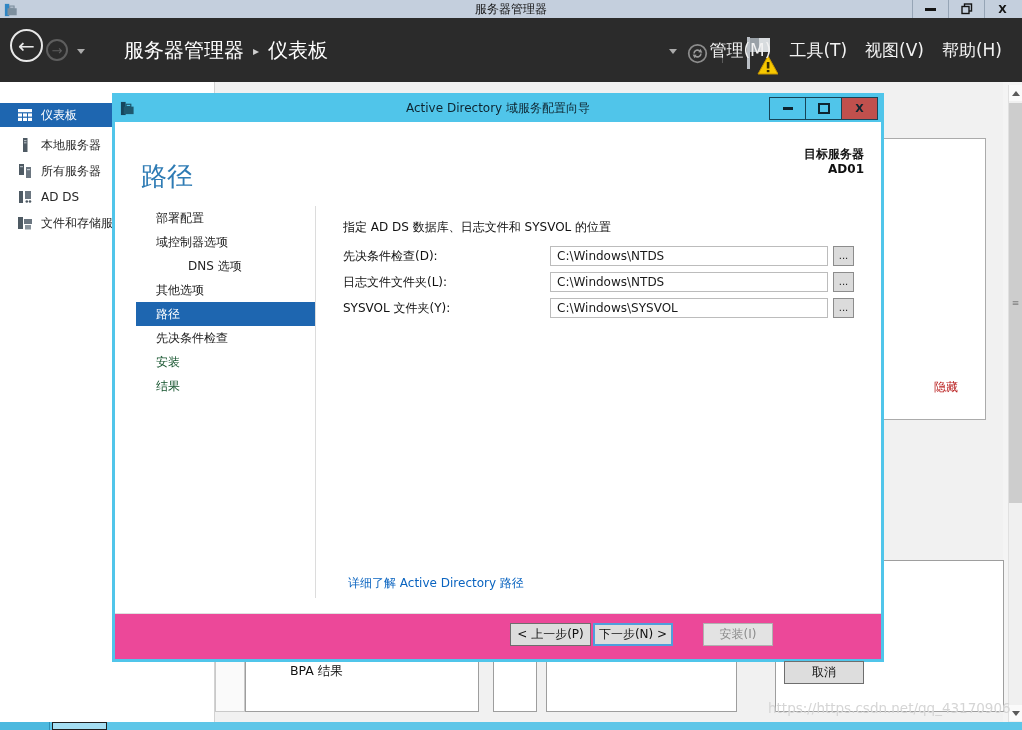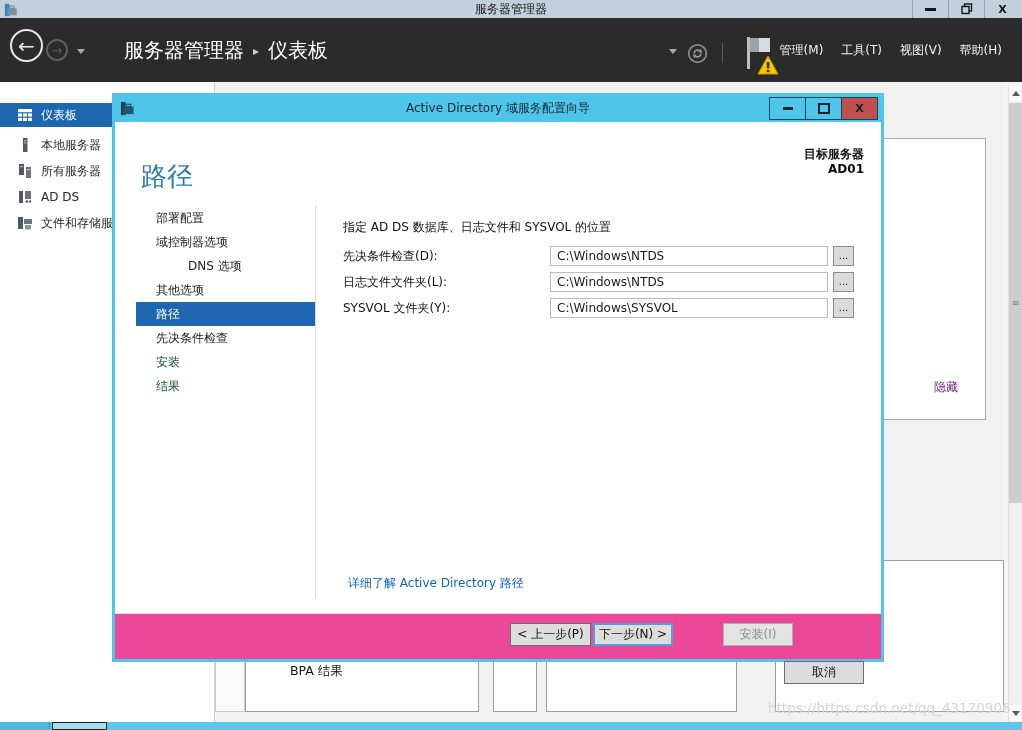--- a/index.html
+++ b/index.html
@@ -20,32 +20,32 @@
   .nav-forward{position:absolute;left:46px;top:21px;width:22px;height:22px;border:2px solid #5E5E5E;border-radius:50%;
     color:#5E5E5E;font-size:13px;line-height:19px;text-align:center;box-sizing:border-box;}
   .caret{width:0;height:0;border-left:4px solid transparent;border-right:4px solid transparent;border-top:5px solid #ABABAB;}
   .nav-caret-hist{position:absolute;left:77px;top:31px;}
   .breadcrumb{position:absolute;left:124px;top:0;height:64px;line-height:64px;font-size:20px;color:#FFFFFF;white-space:nowrap;}
   .crumb-sep{display:inline-block;margin:0 9px;font-size:12px;color:#CFCFCF;vertical-align:2px;}
   .nav-caret-rt{position:absolute;left:669px;top:31px;}
   .refresh-button{position:absolute;left:687px;top:25px;width:21px;height:21px;}
   .nav-sep{position:absolute;left:722px;top:25px;width:1px;height:20px;background:#5C5C5C;}
   .flag-button{position:absolute;left:744px;top:17px;width:34px;height:40px;}
-  .menubar{position:absolute;right:20px;top:0;height:64px;display:flex;gap:18px;align-items:center;font-size:12px;color:#F2F2F2;}
+  .menubar{position:absolute;right:20px;top:0;height:64px;display:flex;gap:18px;align-items:center;font-size:17px;color:#F2F2F2;}
   .menu-item{cursor:default;white-space:nowrap;}
   
   .sidebar{position:absolute;left:0;top:82px;width:215px;height:640px;background:#FFFFFF;border-right:1px solid #D2D2D2;box-sizing:border-box;z-index:1;}
   .side-item{position:absolute;left:0;width:214px;height:24px;display:flex;align-items:center;font-size:12px;color:#262626;white-space:nowrap;overflow:hidden;}
   .side-item .si-icon{margin-left:17px;width:16px;height:16px;flex:0 0 16px;}
   .side-item .si-label{margin-left:8px;}
   .side-item.selected{background:#1E66B0;color:#FFFFFF;}
   
   .dashboard-bg{position:absolute;left:215px;top:82px;width:788px;height:640px;background:#F1F1F1;z-index:0;}
   .welcome-tile{position:absolute;left:590px;top:138px;width:394px;height:280px;background:#FFFFFF;border:1px solid #ABABAB;z-index:1;}
-  .hide-link{position:absolute;left:934px;top:379px;font-size:12px;color:#701a75;z-index:2;cursor:default;font-family:Liberation Mono, monospace;}
+  .hide-link{position:absolute;left:934px;top:379px;font-size:12px;color:#b91c1c;z-index:2;cursor:default;font-family:Liberation Mono, monospace;}
   .bg-tile{position:absolute;top:560px;height:152px;background:#FFFFFF;border:1px solid #9E9E9E;box-sizing:border-box;z-index:1;}
   .tile-gap{left:215px;width:30px;background:#FAFAFA;border-color:#C9C9C9;border-top:none;}
   .tile-a{left:245px;width:234px;}
   .tile-col{left:493px;width:44px;}
   .tile-b{left:546px;width:191px;}
   .tile-c{left:775px;width:229px;}
   .bpa-label{position:absolute;left:290px;top:663px;font-size:12.5px;color:#111111;z-index:2;}
   
   .scrollbar{position:absolute;left:1008px;top:85px;width:14px;height:637px;background:#F0F0F0;border-left:1px solid #E0E0E0;box-sizing:border-box;z-index:4;}
   .sb-up,.sb-down{position:absolute;left:0;right:0;height:16px;background:#FAFAFA;display:flex;align-items:center;justify-content:center;}
@@ -83,21 +83,21 @@
   .form-row input{width:278px;height:20px;border:1px solid #BCBCBC;background:#FFFFFF;font-size:12px;color:#1A1A1A;
     padding:0 6px;box-sizing:border-box;font-family:inherit;}
   .browse-btn{width:21px;height:20px;margin-left:5px;background:#DBDBDB;border:1px solid #8C8C8C;font-size:10px;line-height:1;
     text-align:center;padding:0;font-family:inherit;color:#222;}
   .learn-link{position:absolute;left:233px;top:453px;font-size:12px;color:#0A64C0;cursor:default;}
   .wz-footer{position:absolute;left:0;bottom:0;width:100%;height:46px;background:#ec4899;border-top:1px solid #E0E0E0;box-sizing:border-box;}
   .wz-footer button{position:absolute;top:9px;height:23px;box-sizing:border-box;font-size:12px;font-family:inherit;
     background:#DDDDDD;border:1px solid #6E6E6E;color:#111111;padding:0;}
   .btn-back{left:395px;width:81px;}
   .btn-next{left:478px;width:80px;border:2px solid #4E9FDC !important;}
-  .btn-install{left:588px;width:70px;border:1px solid #B0B0B0 !important;color:#8C8C8C !important;background:#E3E3E3 !important;margin-left:20px;}
+  .btn-install{left:588px;width:70px;border:1px solid #B0B0B0 !important;color:#8C8C8C !important;background:#E3E3E3 !important;}
   .btn-cancel{left:669px;width:80px;margin-top:38px;}
   
   .taskbar{position:absolute;left:0;top:722px;width:1022px;height:8px;background:#5EC6E8;z-index:30;}
   .tb-start{position:absolute;left:0;top:0;width:50px;height:8px;background:#4CB9DF;border-right:1px solid #2E8FB5;box-sizing:border-box;}
   .tb-app{position:absolute;left:52px;top:0;width:55px;height:8px;background:#A5DEF2;border:1px solid #1F1F1F;box-sizing:border-box;}
   .watermark{position:absolute;left:768px;top:700px;font-size:13.5px;color:#D5D5D5;z-index:25;white-space:nowrap;pointer-events:none;}
 </style>
 </head>
 <body>
 

